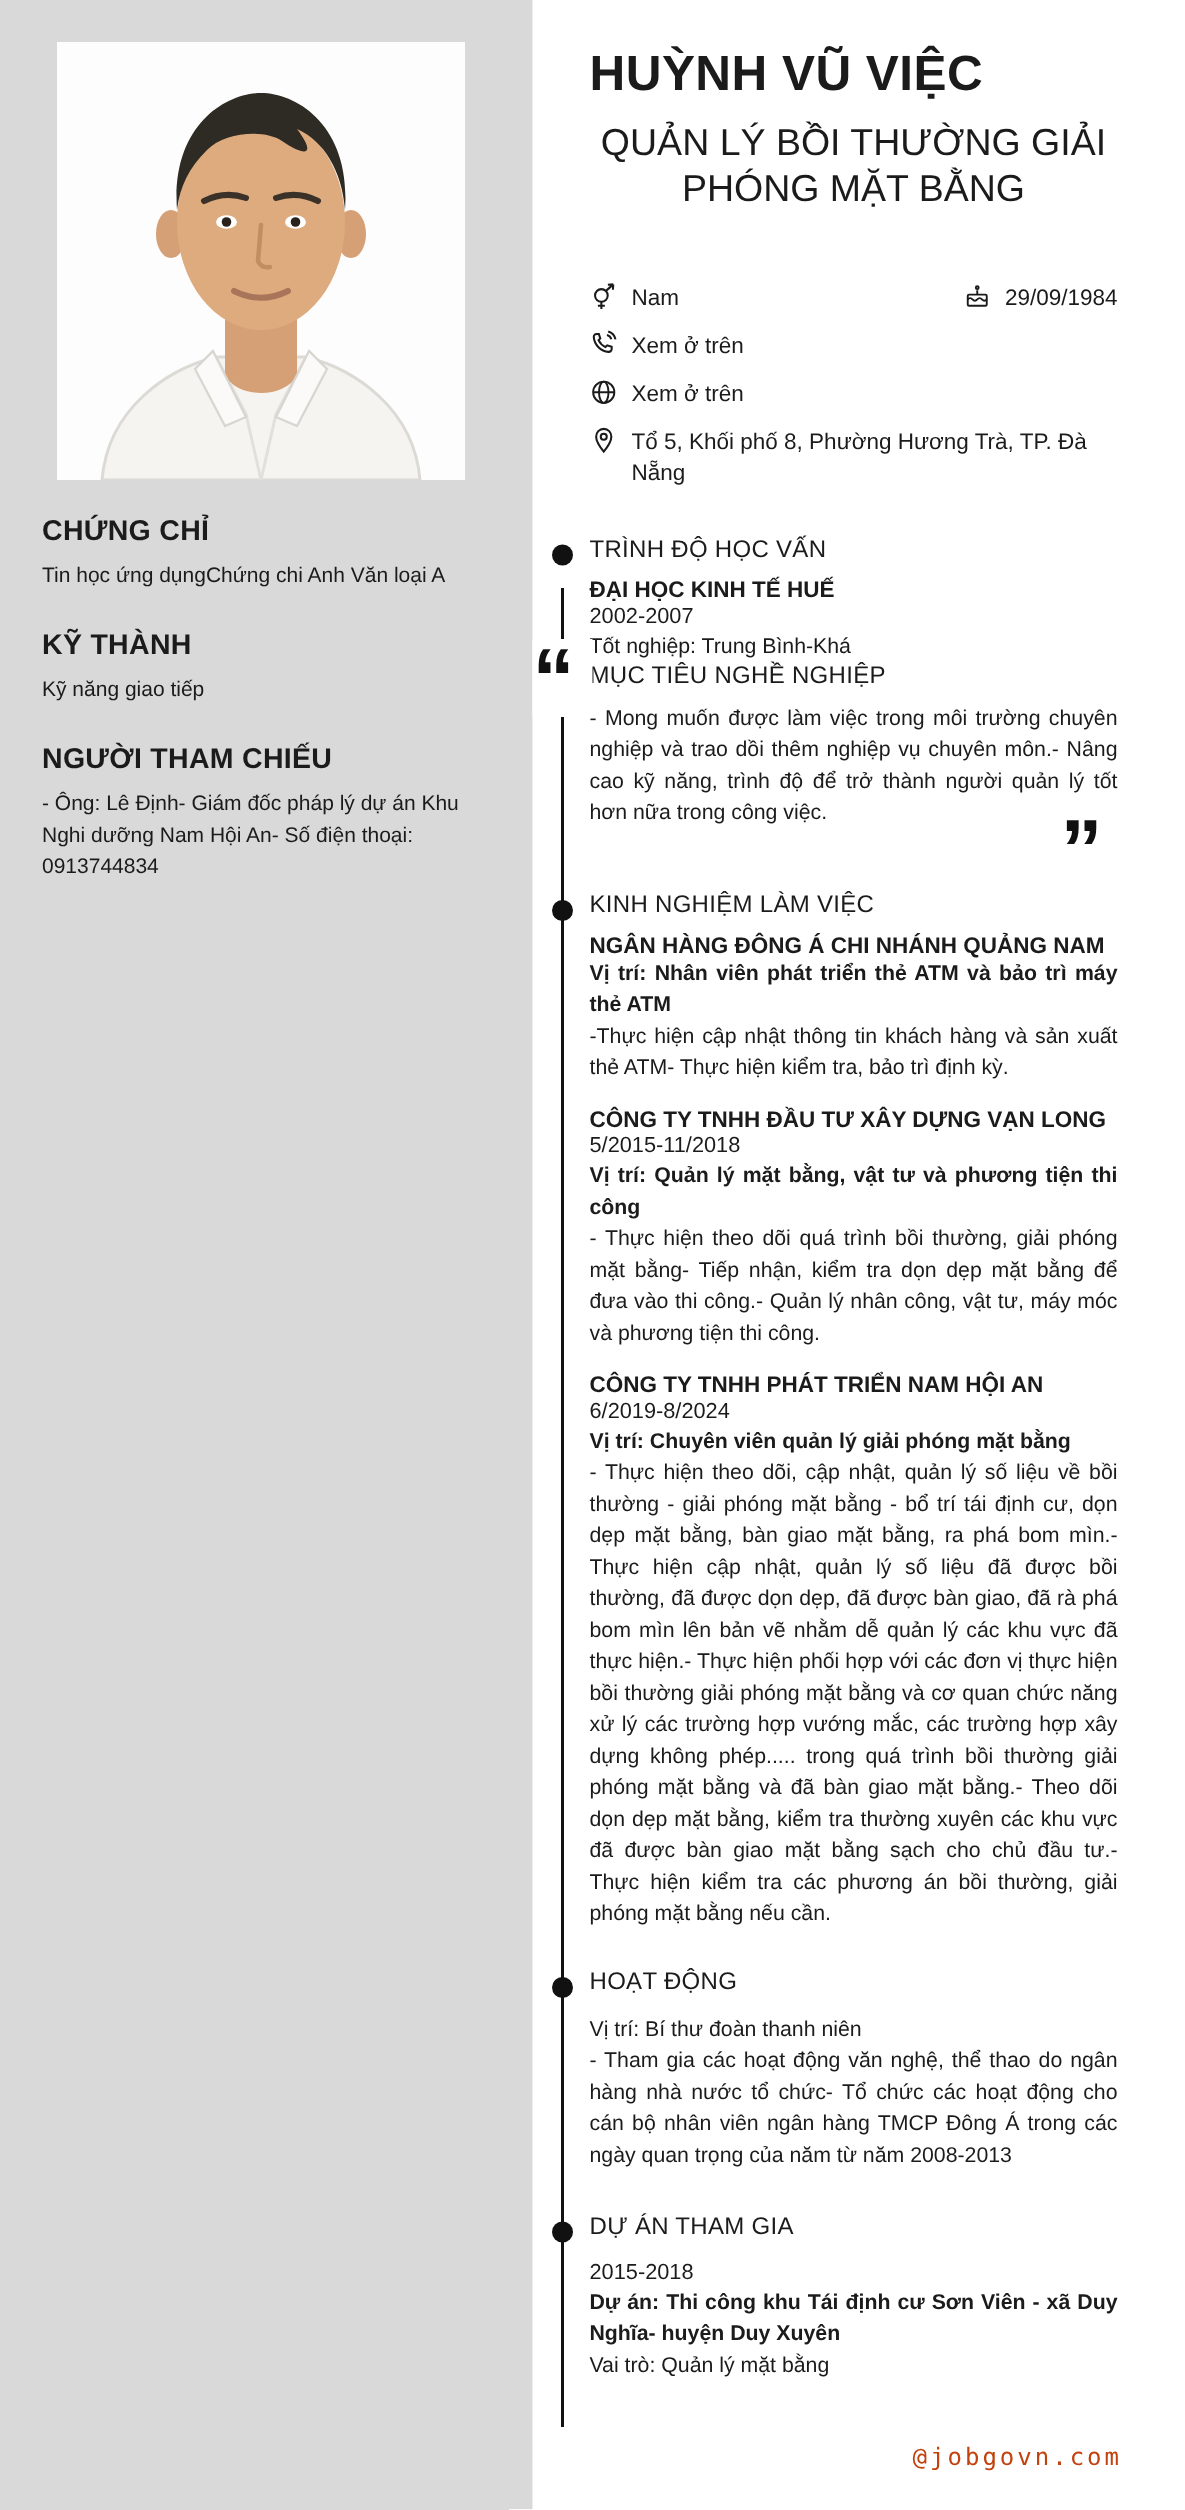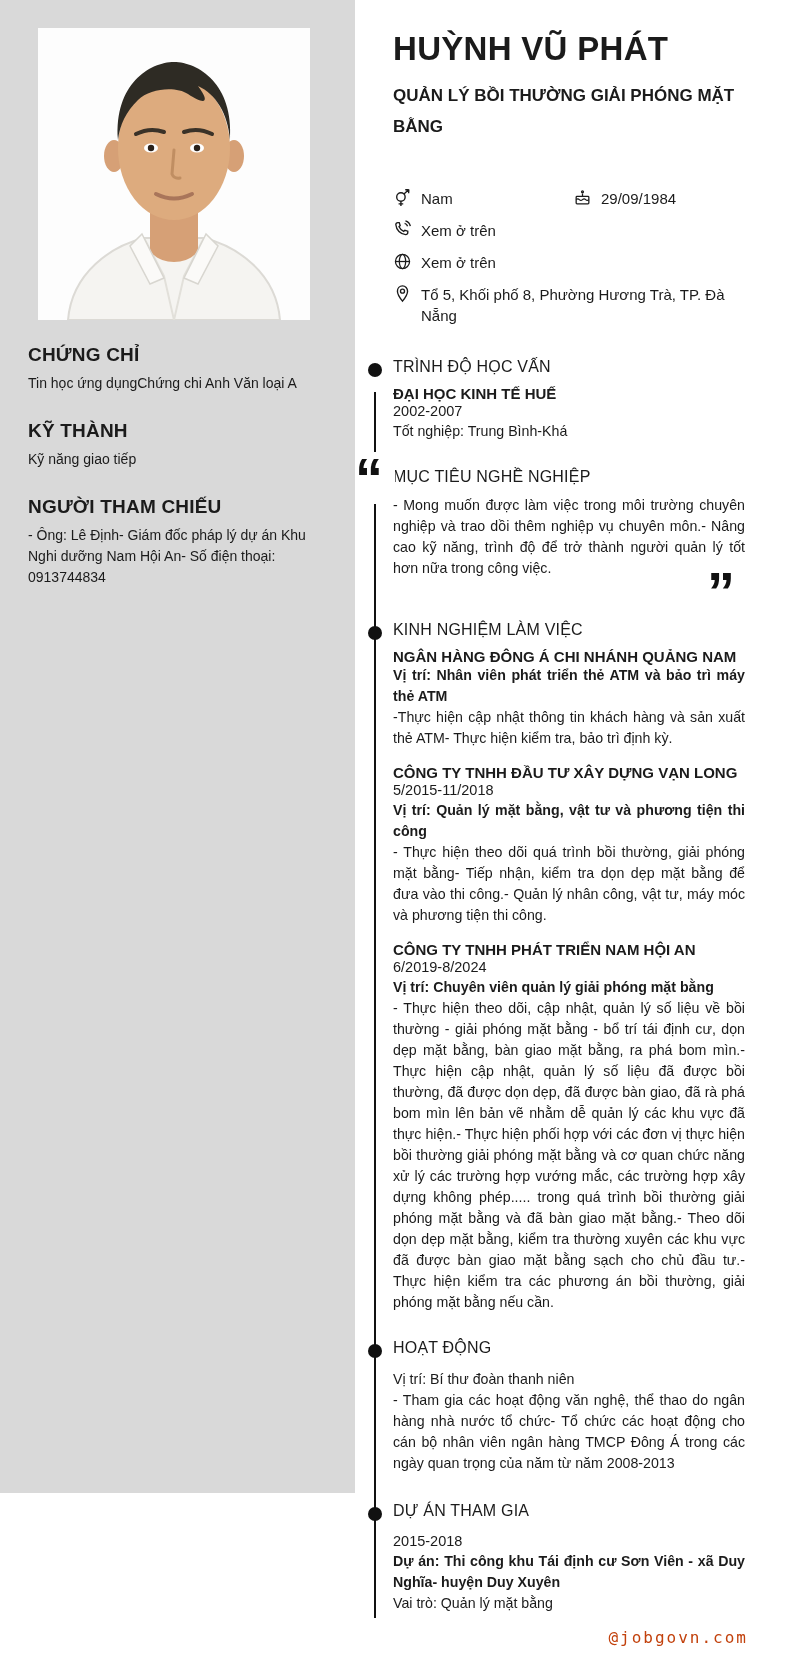--- a/index.html
+++ b/index.html
@@ -1,48 +1,48 @@
 <!DOCTYPE html>
 <html><head>
 <meta charset="utf-8">
 <style>
   html,body{margin:0;padding:0;background:#ffffff;}
   .page{position:relative;width:790px;height:1673px;background:#ffffff;overflow:hidden;
         font-family:"Liberation Sans","DejaVu Sans",sans-serif;color:#1b1b1b;}
   
-  .sidebar{position:absolute;left:0;top:0;width:355px;height:1493px;background:#d9d9d9;}
+  .sidebar{position:absolute;left:0;top:0;width:355px;height:1673px;background:#d9d9d9;}
   .photo{position:absolute;left:38px;top:28px;width:272px;height:292px;background:#fdfdfd;overflow:hidden;}
   .side-content{position:absolute;left:28px;top:344px;width:300px;}
   .side-sec{margin-bottom:26px;}
   .side-sec h2{font-size:19px;font-weight:700;margin:0 0 7px 0;letter-spacing:.2px;}
   .side-sec p{font-size:14px;line-height:21px;margin:0;}
   
   .main{position:absolute;left:355px;top:0;width:435px;height:1673px;}
   .timeline{position:absolute;left:19px;top:392px;width:2px;height:1226px;background:#111;}
   .content{position:relative;padding:0 45px 0 38px;}
   .name{font-size:33px;font-weight:700;margin:30px 0 0 0;letter-spacing:.3px;}
-  .job-title{font-size:17px;font-weight:700;line-height:31px;margin:12px 0 0 0;}
+  .job-title{font-size:25px;font-weight:400;line-height:31px;margin:12px 0 0 0;text-align:center;}
   .info{margin-top:46px;font-size:15px;}
   .info-row{display:flex;align-items:flex-start;margin-bottom:11px;}
-  .info-cell{display:flex;align-items:flex-start;}
+  .info-cell{display:flex;align-items:flex-start;justify-content:flex-end;}
   .info-cell.second{margin-left:auto;width:172px;}
   .icon{width:20px;height:20px;flex:0 0 20px;margin-right:8px;margin-top:0px;}
   .icon svg{width:19px;height:19px;display:block;}
   .info-text{line-height:21px;}
   
   .sec{position:relative;}
   .sec h2{position:relative;font-size:16px;font-weight:400;margin:0 0 9px 0;letter-spacing:.2px;}
   .dot{position:absolute;left:-25px;top:5px;width:14px;height:14px;border-radius:50%;background:#111;}
   .sub-bold{font-size:15px;font-weight:700;margin:0;}
   .period{font-size:14.5px;margin:0;line-height:19px;}
   .body-line{font-size:14.2px;line-height:21px;margin:0;}
   .body-just{font-size:14.2px;line-height:21px;margin:0;text-align:justify;}
   .pos-bold{font-size:14.2px;line-height:21px;margin:0;font-weight:700;text-align:justify;}
   .sec-edu{margin-top:32px;}
-  .sec-objective{margin-top:26px;}
+  .sec-objective{}
   .quote-open{position:absolute;left:-38px;top:-16px;width:40px;font-size:56px;font-weight:700;
               line-height:52px;background:#fff;color:#111;}
   .quote-open::before{content:"\201C";}
   .quote-close{text-align:right;font-size:56px;font-weight:700;line-height:10px;height:28px;
                margin:8px 10px 0 0;color:#111;}
   .quote-close::before{content:"\201D";}
   .sec-exp{margin-top:6px;}
   .job{margin-bottom:15px;}
   .sec-act{margin-top:26px;}
   .sec-act .body-line{margin-top:8px;}
@@ -103,21 +103,21 @@
         <h2>NGƯỜI THAM CHIẾU</h2>
         <p>- Ông: Lê Định- Giám đốc pháp lý dự án Khu Nghi dưỡng Nam Hội An- Số điện thoại: 0913744834</p>
       </div>
     </div>
   </div>
 
   <div class="main">
     <div class="timeline"></div>
 
     <div class="content">
-      <h1 class="name">HUỲNH VŨ PHÁT</h1>
+      <h1 class="name">HUỲNH VŨ VIỆC</h1>
       <div class="job-title">QUẢN LÝ BỒI THƯỜNG GIẢI PHÓNG MẶT BẰNG</div>
 
       <div class="info">
         <div class="info-row">
           <div class="info-cell">
             <span class="icon">
               <svg viewBox="0 0 18 18" fill="none" stroke="#1b1b1b" stroke-width="1.3">
                 <circle cx="7.5" cy="8.5" r="4"></circle>
                 <path d="M10.4,5.6 L15,1.5 M15,1.5 L11.6,1.7 M15,1.5 L14.8,4.9"></path>
                 <path d="M7.5,12.5 L7.5,17 M5.3,15 L9.7,15"></path>

